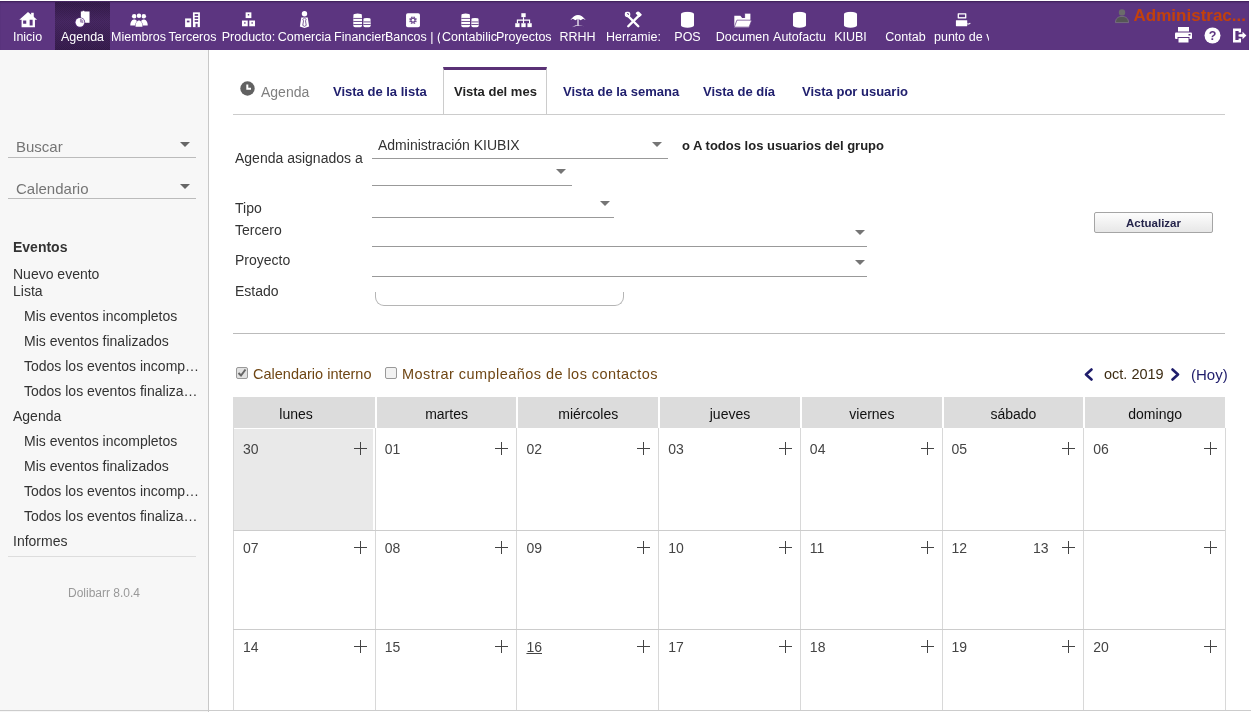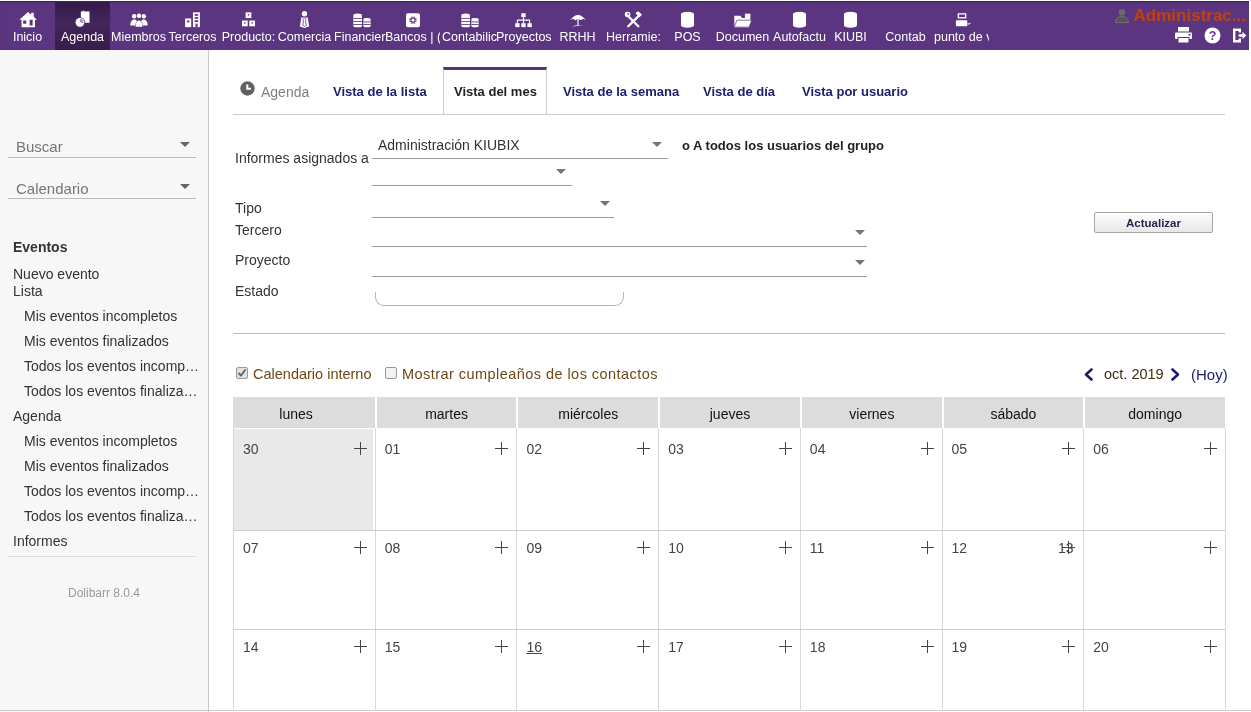--- a/index.html
+++ b/index.html
@@ -301,21 +301,21 @@
       </svg></div>
 <div class="tab" style="left:261px;top:84px;color:#7f7f7f;font-weight:normal;font-size:14px">Agenda</div>
 <div id="tabbox"></div>
 <div class="tab" style="left:333px;top:84px">Vista de la lista</div>
 <div class="tab" style="left:454px;top:84px;color:#222">Vista del mes</div>
 <div class="tab" style="left:563px;top:84px">Vista de la semana</div>
 <div class="tab" style="left:703px;top:84px">Vista de día</div>
 <div class="tab" style="left:802px;top:84px">Vista por usuario</div>
 <div class="hr" style="left:233px;top:114px;width:992px"></div>
 
-<div class="flabel" style="top:150px">Informes asignados a</div>
+<div class="flabel" style="top:150px">Agenda asignados a</div>
 <div class="seltext" style="left:378px;top:137px">Administración KIUBIX</div>
 <div class="uline" style="left:372px;top:158px;width:296px"></div>
 <div class="selarrow" style="left:652px;top:142px"></div>
 <div class="seltext" style="left:682px;top:138px;font-weight:bold;color:#222;font-size:13px">o A todos los usuarios del grupo</div>
 <div class="uline" style="left:372px;top:185px;width:200px"></div>
 <div class="selarrow" style="left:556px;top:169px"></div>
 <div class="flabel" style="top:200px">Tipo</div>
 <div class="uline" style="left:372px;top:217px;width:242px"></div>
 <div class="selarrow" style="left:600px;top:201px"></div>
 <div class="flabel" style="top:222px">Tercero</div>
@@ -387,21 +387,21 @@
     <div class="dnum" style="left: 384.714px; top: 540px;">08</div>
     <div class="plus" style="left: 495.429px; top: 541px;"></div>
     <div class="dnum" style="left: 526.429px; top: 540px;">09</div>
     <div class="plus" style="left: 637.143px; top: 541px;"></div>
     <div class="dnum" style="left: 668.143px; top: 540px;">10</div>
     <div class="plus" style="left: 778.857px; top: 541px;"></div>
     <div class="dnum" style="left: 809.857px; top: 540px;">11</div>
     <div class="plus" style="left: 920.571px; top: 541px;"></div>
     <div class="dnum" style="left: 951.571px; top: 540px;">12</div>
     <div class="plus" style="left: 1062.29px; top: 541px;"></div>
-    <div class="dnum" style="left: 1058px; top: 540px; text-align: center;">13</div>
+    <div class="dnum" style="left: 1033px; top: 540px; text-align: center;">13</div>
     <div class="plus" style="left: 1204px; top: 541px;"></div>
     <div class="dnum" style="left: 243px; top: 639px;">14</div>
     <div class="plus" style="left: 353.714px; top: 640px;"></div>
     <div class="dnum" style="left: 384.714px; top: 639px;">15</div>
     <div class="plus" style="left: 495.429px; top: 640px;"></div>
     <div class="dnum" style="left: 526.429px; top: 639px; text-decoration: underline;">16</div>
     <div class="plus" style="left: 637.143px; top: 640px;"></div>
     <div class="dnum" style="left: 668.143px; top: 639px;">17</div>
     <div class="plus" style="left: 778.857px; top: 640px;"></div>
     <div class="dnum" style="left: 809.857px; top: 639px;">18</div>

